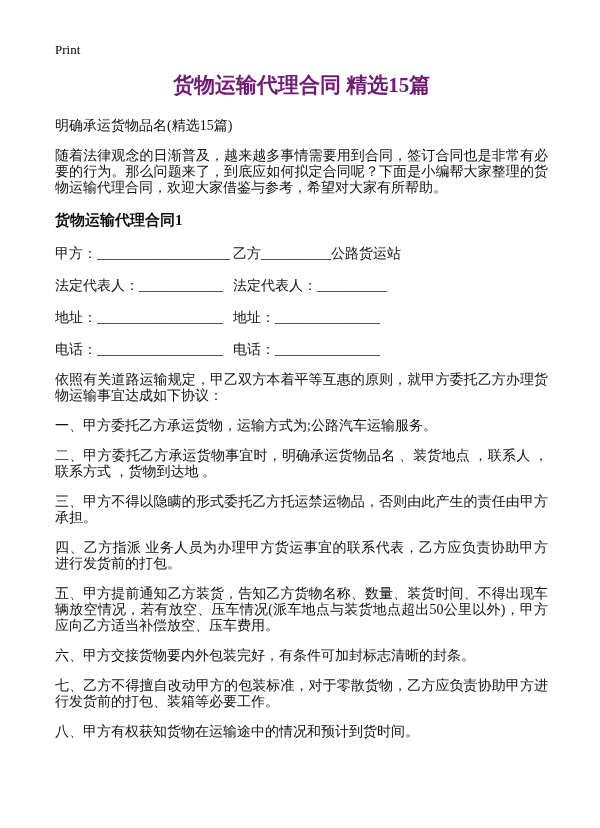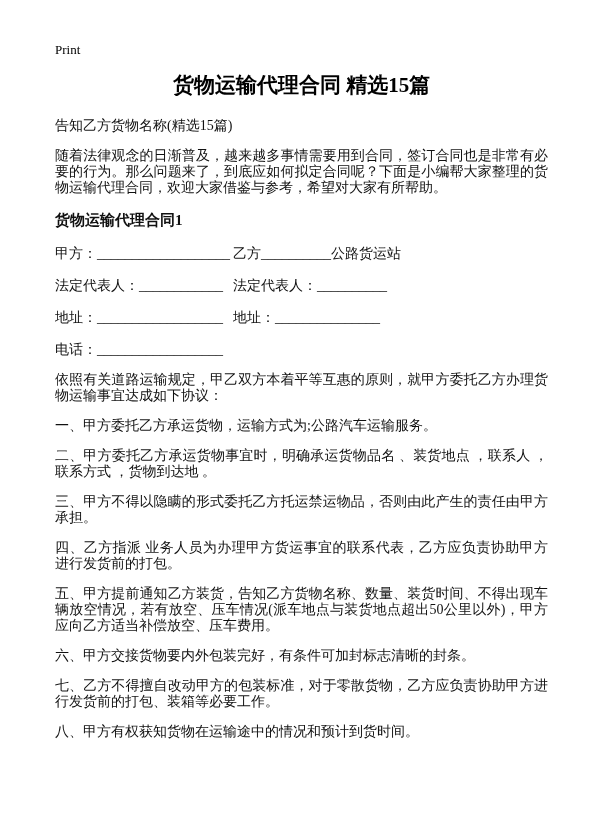--- a/index.html
+++ b/index.html
@@ -22,21 +22,21 @@
     color: #000000;
     cursor: pointer;
     margin-bottom: 14px;
   }
   h1.doc-title {
     margin: 0 0 19px 0;
     font-size: 21px;
     line-height: 26px;
     font-weight: bold;
     text-align: center;
-    color: #000000;
+    color: #701a75;
   }
   .doc-subtitle {
     font-size: 14px;
     line-height: 18px;
     margin: 0 0 13px 0;
   }
   p.body-text {
     font-size: 14px;
     line-height: 16px;
     margin: 0 0 14px 0;
@@ -66,21 +66,21 @@
 </style>
 </head>
 <body>
 
 <div class="page">
 
   <span class="print-label">Print</span>
 
   <h1 class="doc-title">货物运输代理合同 精选15篇</h1>
 
-  <div class="doc-subtitle">告知乙方货物名称(精选15篇)</div>
+  <div class="doc-subtitle">明确承运货物品名(精选15篇)</div>
 
   <p class="body-text">随着法律观念的日渐普及，越来越多事情需要用到合同，签订合同也是非常有必要的行为。那么问题来了，到底应如何拟定合同呢？下面是小编帮大家整理的货物运输代理合同，欢迎大家借鉴与参考，希望对大家有所帮助。</p>
 
   <h2 class="section-heading">货物运输代理合同1</h2>
 
   <div class="contract-form">
 
     <div class="form-row">
       <span class="form-left">
         <span>甲方：</span><span class="blank">___________________</span>
@@ -105,20 +105,23 @@
       </span>
       <span class="form-right">
         <span>地址：</span><span class="blank">_______________</span><span></span>
       </span>
     </div>
 
     <div class="form-row">
       <span class="form-left">
         <span>电话：</span><span class="blank">__________________</span>
       </span>
+      <span class="form-right">
+        <span>电话：</span><span class="blank">_______________</span><span></span>
+      </span>
     </div>
 
   </div>
 
   <p class="body-text">依照有关道路运输规定，甲乙双方本着平等互惠的原则，就甲方委托乙方办理货物运输事宜达成如下协议：</p>
   <p class="body-text">一、甲方委托乙方承运货物，运输方式为;公路汽车运输服务。</p>
   <p class="body-text">二、甲方委托乙方承运货物事宜时，明确承运货物品名 、装货地点 ，联系人 ，联系方式 ，货物到达地 。</p>
   <p class="body-text">三、甲方不得以隐瞒的形式委托乙方托运禁运物品，否则由此产生的责任由甲方承担。</p>
   <p class="body-text">四、乙方指派 业务人员为办理甲方货运事宜的联系代表，乙方应负责协助甲方进行发货前的打包。</p>
   <p class="body-text">五、甲方提前通知乙方装货，告知乙方货物名称、数量、装货时间、不得出现车辆放空情况，若有放空、压车情况(派车地点与装货地点超出50公里以外)，甲方应向乙方适当补偿放空、压车费用。</p>

